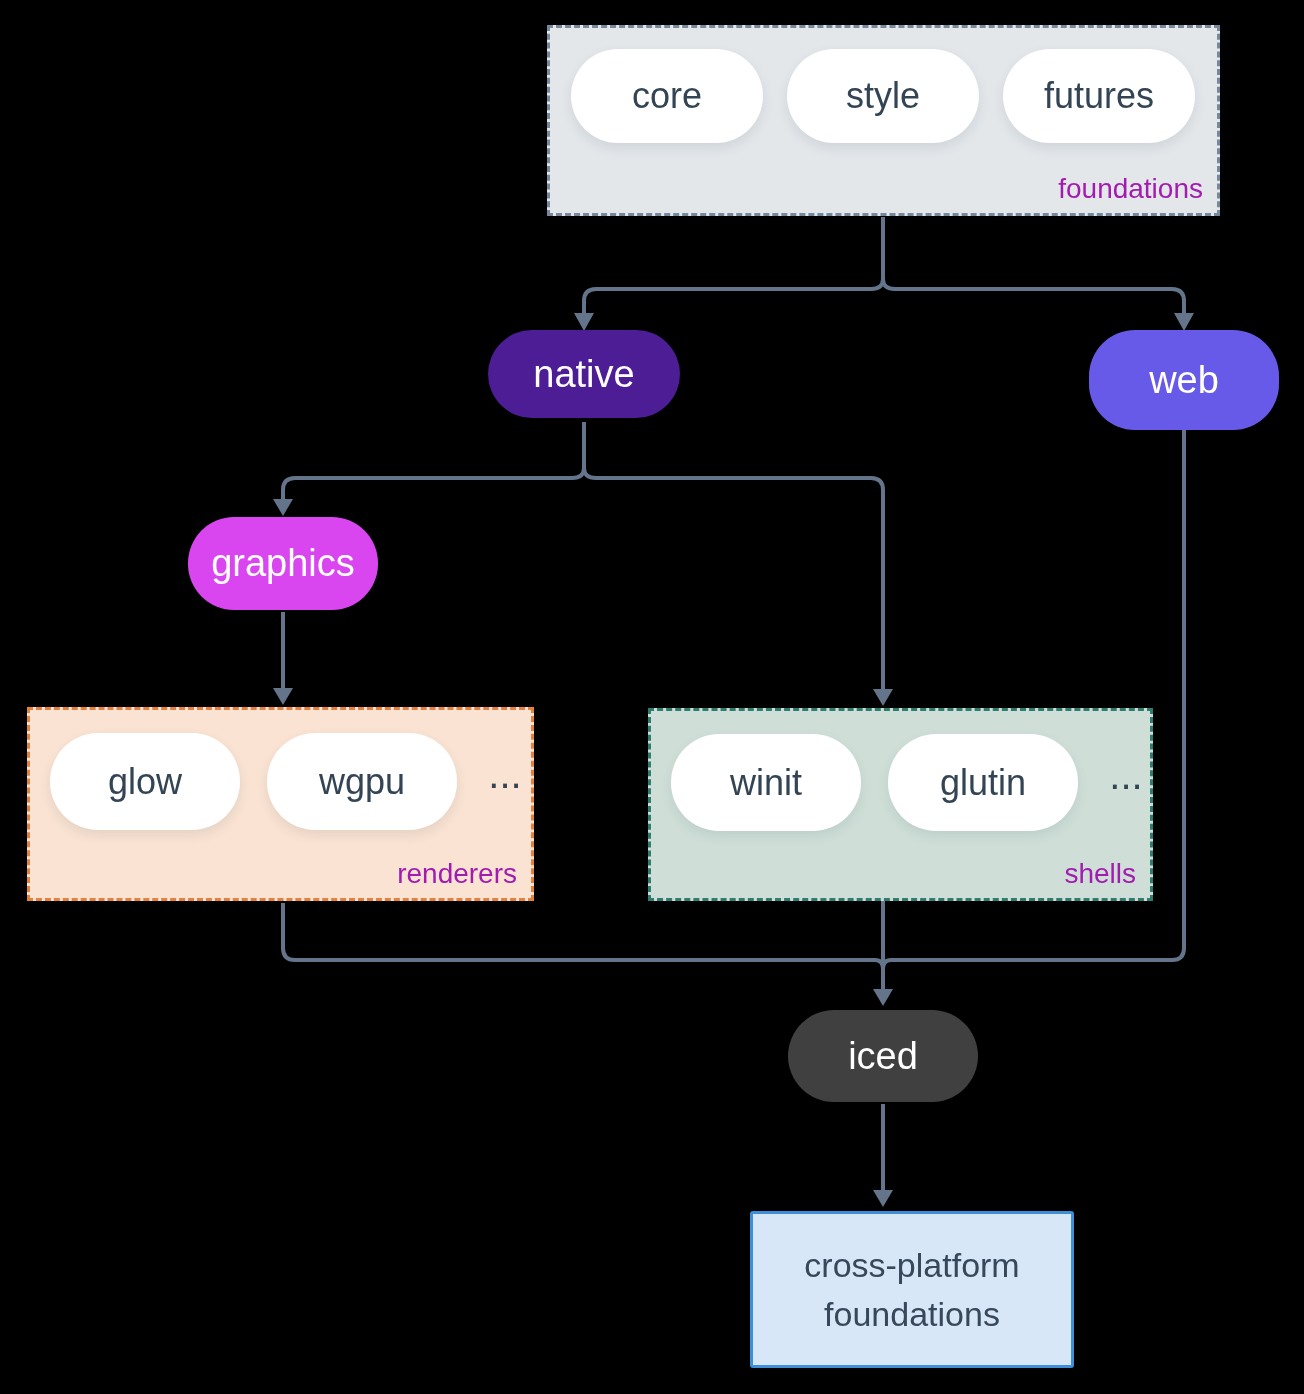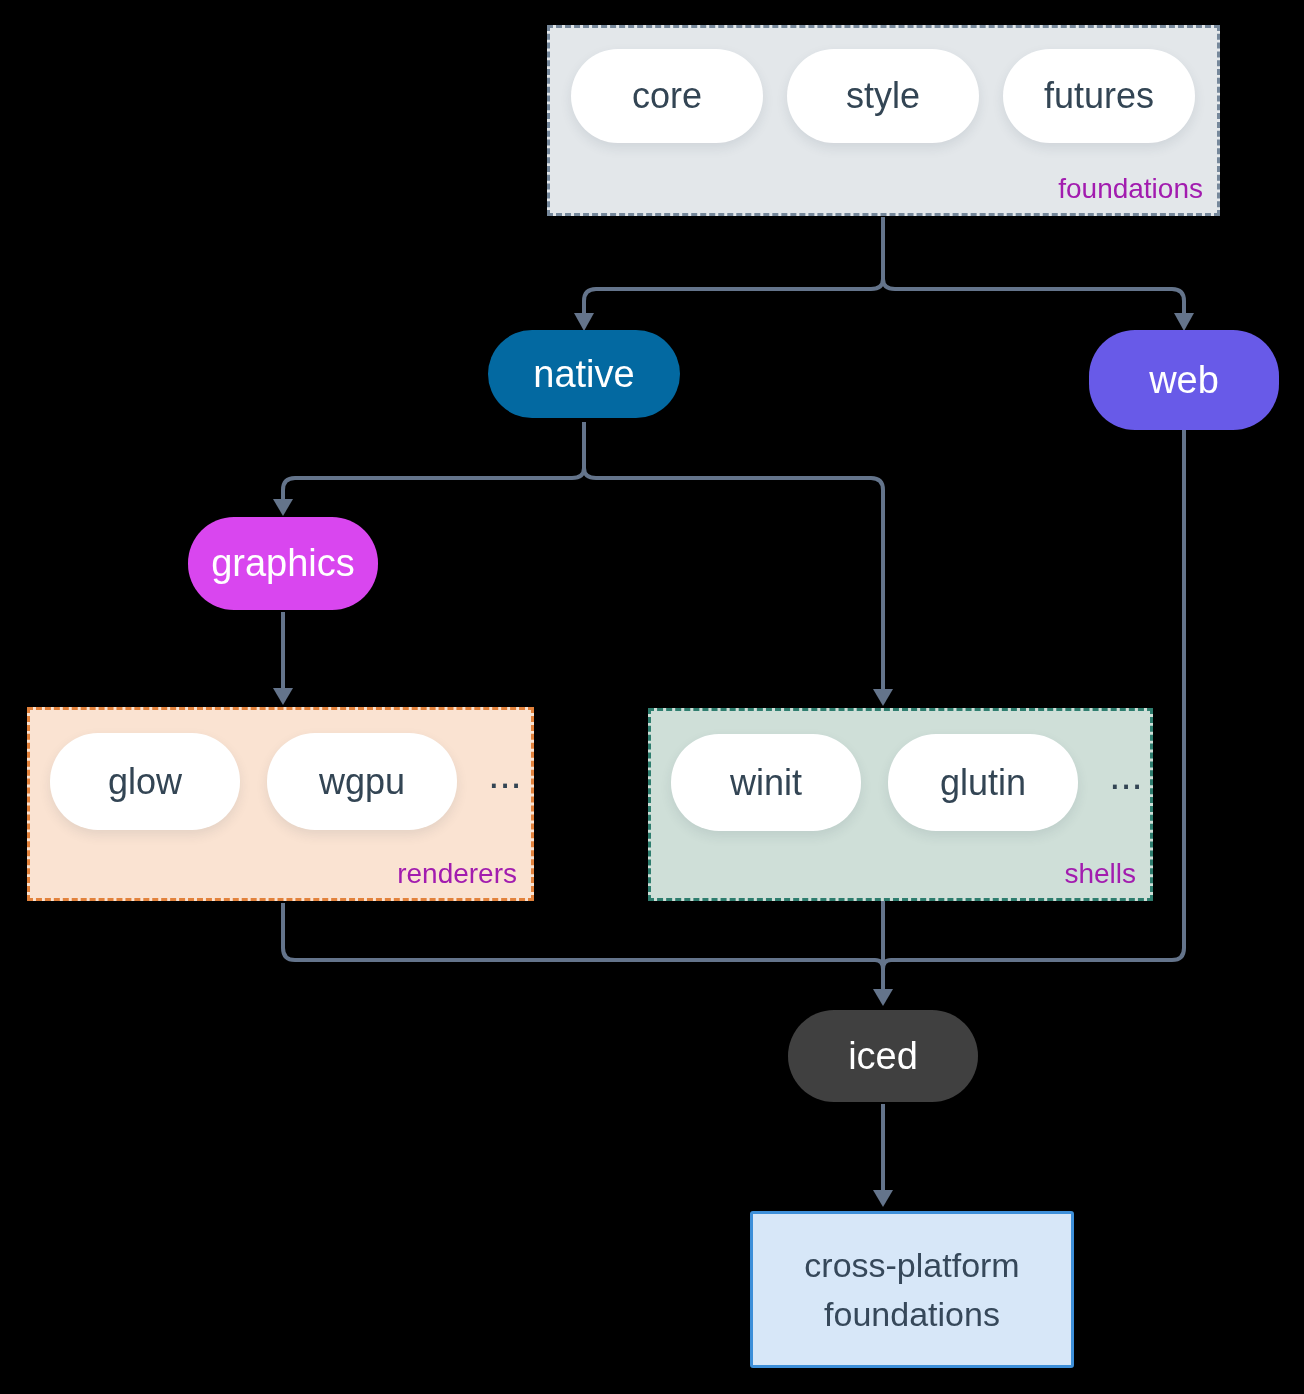--- a/index.html
+++ b/index.html
@@ -23,21 +23,21 @@
   .box-renderers .white-pill,.box-shells .white-pill{width:190px;height:97px;}
   .ellipsis{
     color:#334554;font-size:40px;display:flex;align-items:center;justify-content:center;
     width:42px;height:97px;padding-bottom:14px;box-sizing:border-box;
   }
   .corner-label{position:absolute;right:14px;bottom:8px;color:#a21caf;font-size:28px;}
   .node-pill{
     position:absolute;z-index:1;display:flex;align-items:center;justify-content:center;
     color:#ffffff;font-size:38px;border-radius:46px;box-sizing:border-box;
   }
-  .pill-native{left:488px;top:330px;width:192px;height:88px;background:#0369a1;}
+  .pill-native{left:488px;top:330px;width:192px;height:88px;background:#4c1d95;}
   .pill-web{left:1089px;top:330px;width:190px;height:100px;background:#685ae8;}
   .pill-graphics{left:188px;top:517px;width:190px;height:93px;background:#d946ef;}
   .pill-iced{left:788px;top:1010px;width:190px;height:92px;background:#404040;}
   .app-box{
     position:absolute;z-index:1;left:750px;top:1211px;width:324px;height:157px;box-sizing:border-box;
     background:#d7e7f8;border:3px solid #3d8fd9;border-radius:3px;
     display:flex;flex-direction:column;align-items:center;justify-content:center;
     color:#36485a;font-size:34px;line-height:49px;text-align:center;
   }
 </style>

